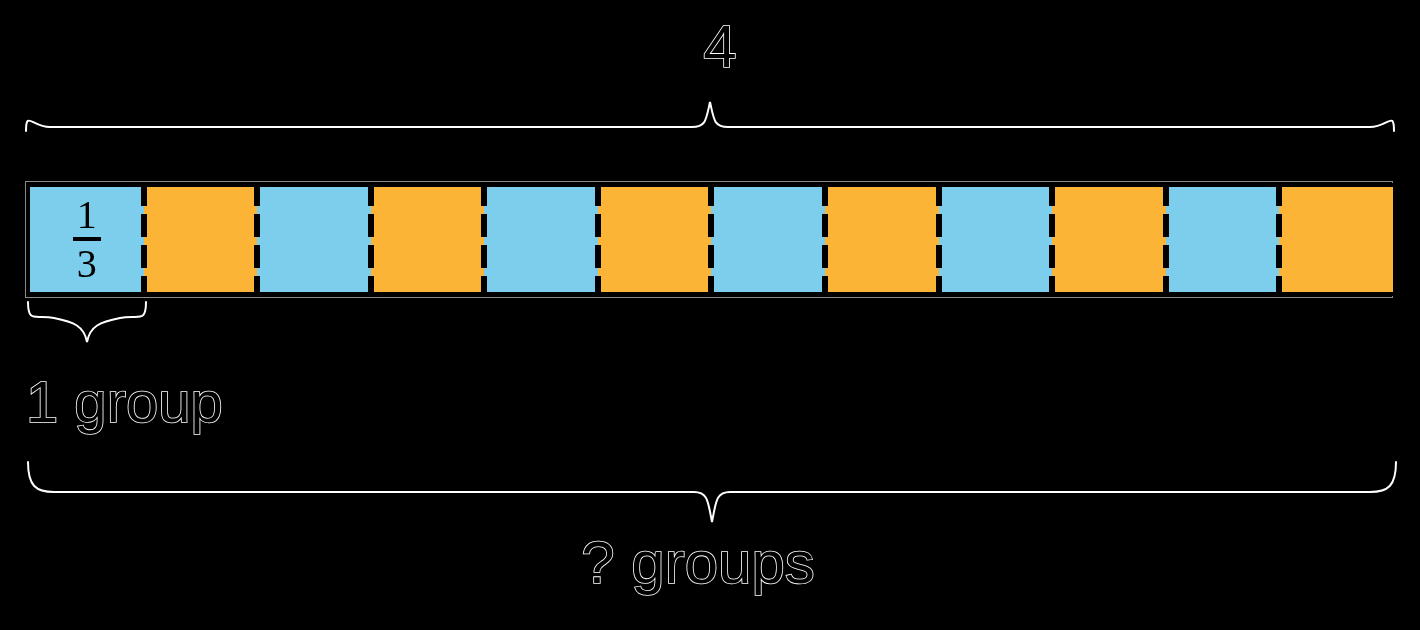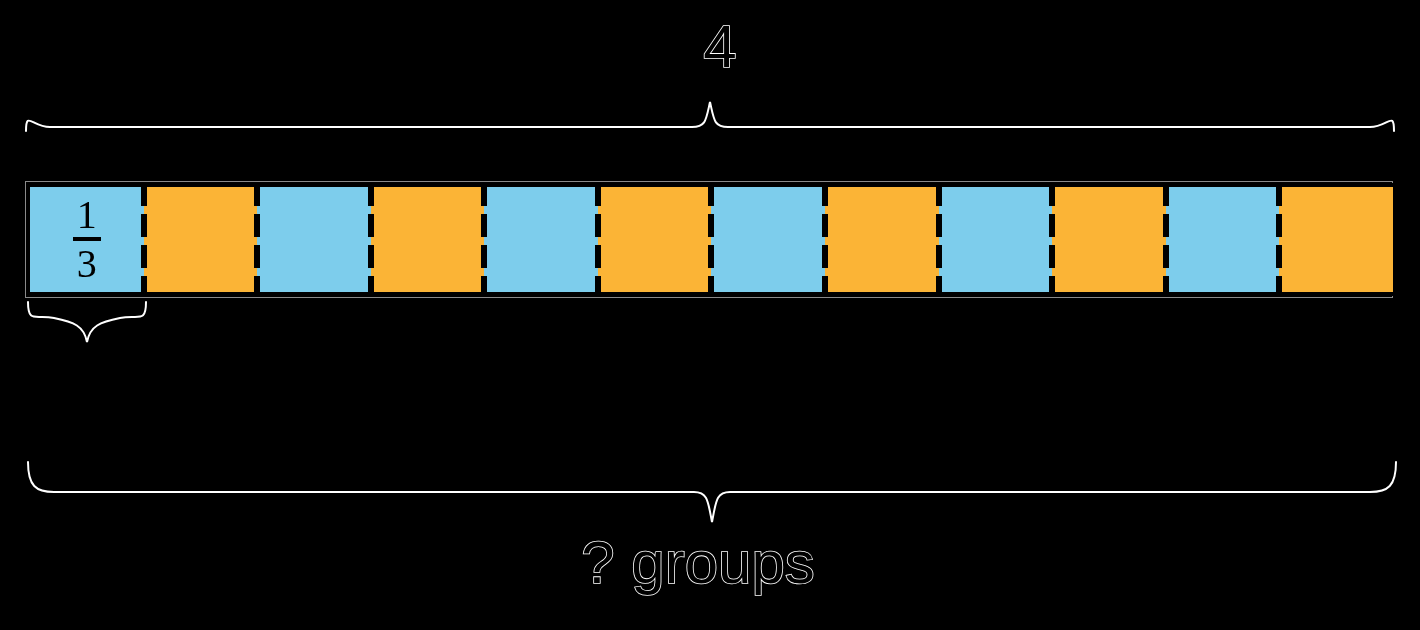--- a/index.html
+++ b/index.html
@@ -182,20 +182,21 @@
   </div>
 
   <svg id="brace-small" class="brace" width="130" height="44" viewBox="0 0 130 44">
     <path d="M 4 2
              C 4 24, 12 14, 30 18
              C 50 22, 60 26, 63 42
              C 66 26, 76 22, 96 18
              C 114 14, 122 24, 122 2"></path>
   </svg>
 
+  <div class="outline-text label-group-1">1 group</div>
 
   <svg id="brace-bottom" class="brace" width="1380" height="72" viewBox="0 0 1380 72">
     <path d="M 6 4
              C 6 28, 14 34, 32 34
              L 672 34
              C 686 34, 686 44, 690 64
              C 694 44, 694 34, 708 34
              L 1348 34
              C 1366 34, 1374 28, 1374 4"></path>
   </svg>

